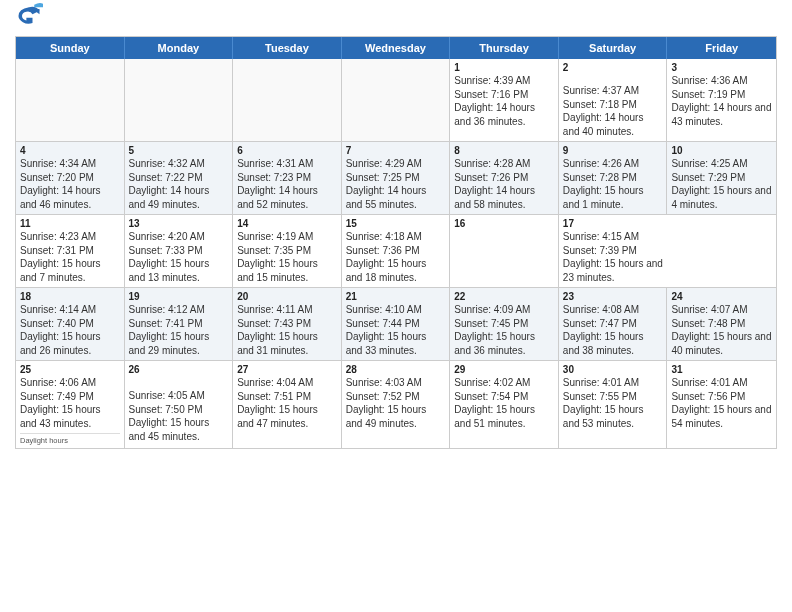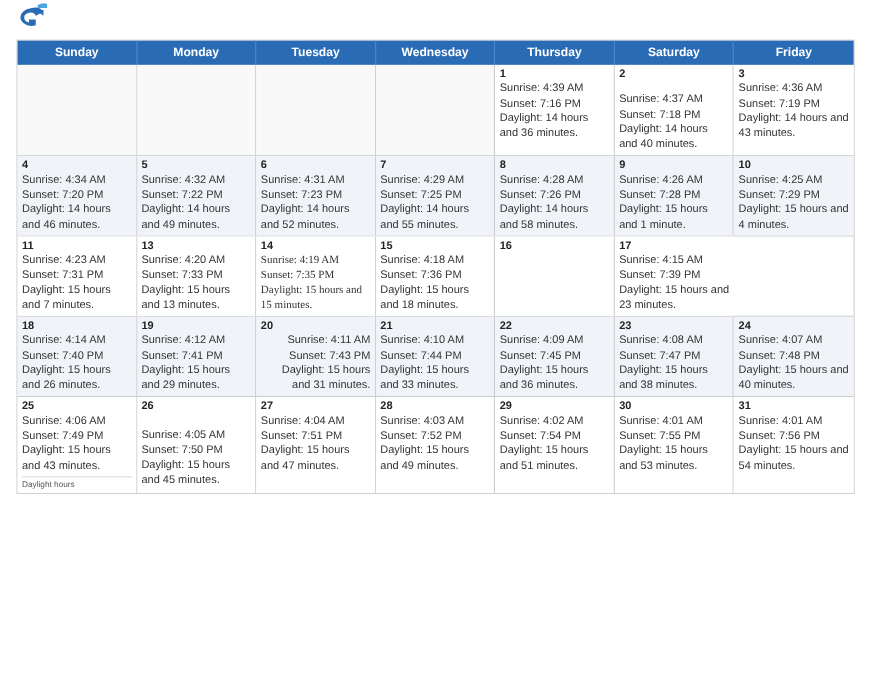--- a/index.html
+++ b/index.html
@@ -220,21 +220,21 @@
 Daylight: 15 hours and 7 minutes.</div>
           </div>
           <div class="cal-cell">
             <span class="day-num">13</span>
             <div class="cell-text" style="white-space: pre-line;">Sunrise: 4:20 AM
 Sunset: 7:33 PM
 Daylight: 15 hours and 13 minutes.</div>
           </div>
           <div class="cal-cell">
             <span class="day-num">14</span>
-            <div class="cell-text" style="white-space: pre-line; font-family: Liberation Serif, serif;">Sunrise: 4:19 AM
+            <div class="cell-text" style="white-space: pre-line;">Sunrise: 4:19 AM
 Sunset: 7:35 PM
 Daylight: 15 hours and 15 minutes.</div>
           </div>
           <div class="cal-cell">
             <span class="day-num">15</span>
             <div class="cell-text" style="white-space: pre-line;">Sunrise: 4:18 AM
 Sunset: 7:36 PM
 Daylight: 15 hours and 18 minutes.</div>
           </div>
           <div class="cal-cell">
@@ -255,21 +255,21 @@
 Daylight: 15 hours and 26 minutes.</div>
           </div>
           <div class="cal-cell alt-bg">
             <span class="day-num">19</span>
             <div class="cell-text" style="white-space: pre-line;">Sunrise: 4:12 AM
 Sunset: 7:41 PM
 Daylight: 15 hours and 29 minutes.</div>
           </div>
           <div class="cal-cell alt-bg">
             <span class="day-num">20</span>
-            <div class="cell-text" style="white-space: pre-line; text-align: right;">Sunrise: 4:11 AM
+            <div class="cell-text" style="white-space: pre-line;">Sunrise: 4:11 AM
 Sunset: 7:43 PM
 Daylight: 15 hours and 31 minutes.</div>
           </div>
           <div class="cal-cell alt-bg">
             <span class="day-num">21</span>
             <div class="cell-text" style="white-space: pre-line;">Sunrise: 4:10 AM
 Sunset: 7:44 PM
 Daylight: 15 hours and 33 minutes.</div>
           </div>
           <div class="cal-cell alt-bg">

